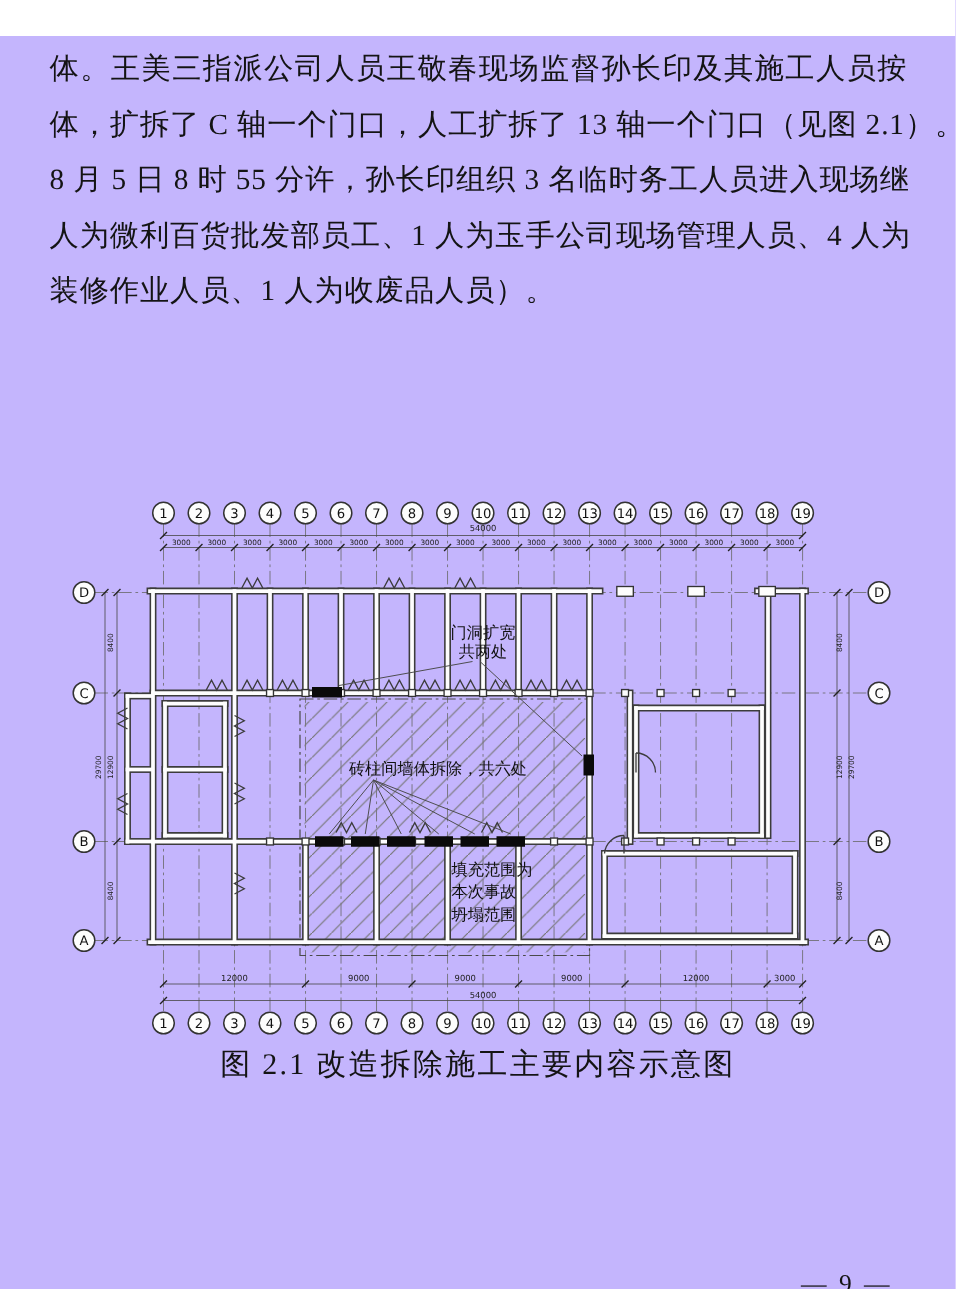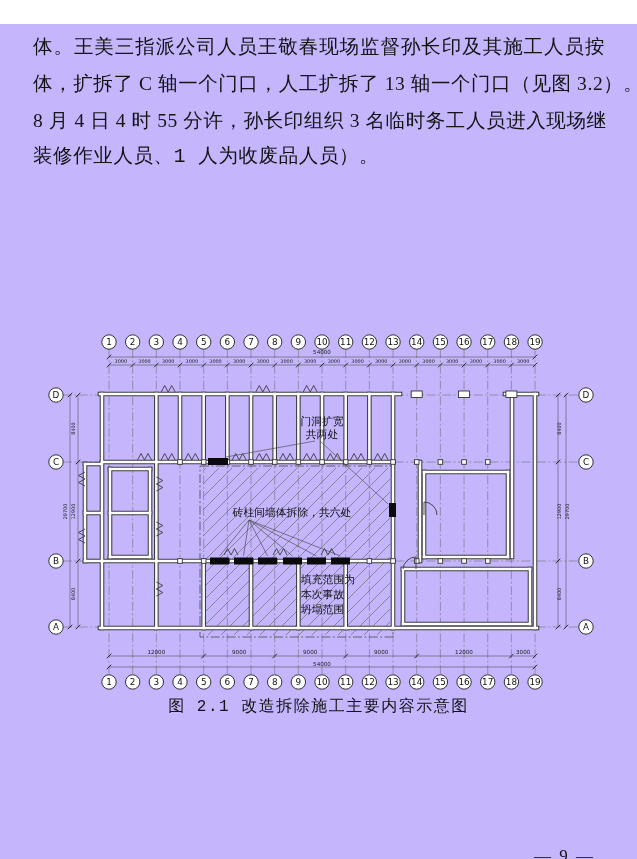--- a/index.html
+++ b/index.html
@@ -1,51 +1,52 @@
 <!DOCTYPE html>
 <html><head>
 <meta charset="utf-8">
 <style>
   html,body{margin:0;padding:0;}
   .page{position:relative;width:637px;height:859px;background:#c4b5fd;overflow:hidden;
         font-family:"Liberation Serif","DejaVu Serif",serif;color:#141414;margin-top:24px;}
   .body-text{position:absolute;left:33px;top:4px;width:572px;}
   .bline{font-size:19.5px;line-height:37px;height:37px;white-space:nowrap;
          text-align:justify;text-align-last:justify;letter-spacing:0.6px;}
-  .bline.last{text-align-last:left;font-family:Liberation Mono, monospace;}
+  .bline.last{text-align-last:left;}
   .plan-wrap{position:absolute;left:0;top:300px;width:637px;height:373px;}
   svg text{font-family:"DejaVu Sans","Liberation Sans",sans-serif;}
   .dash{stroke:#6a6a6a;stroke-width:.55;fill:none;stroke-dasharray:9 2.5 1.8 2.5;}
   .dashB{stroke:#4a4a4a;stroke-width:.8;fill:none;stroke-dasharray:9 2.5 1.8 2.5;}
   .dim{stroke:#4a4a4a;stroke-width:.55;fill:none;}
   .tick{stroke:#222;stroke-width:.9;}
   .wO{stroke:#3c3c3c;stroke-width:4.6;stroke-linecap:square;}
   .wI{stroke:#fdfdfd;stroke-width:2.5;stroke-linecap:square;}
   .thin{stroke:#3c3c3c;stroke-width:.9;fill:none;}
   .leader{stroke:#4a4a4a;stroke-width:.65;fill:none;}
   .blk{fill:#0a0a0a;}
   .colsq{fill:#fdfdfd;stroke:#333;stroke-width:.9;}
   circle.ax{fill:#fdfdfd;stroke:#333;stroke-width:1;}
   text.axn{font-size:8.8px;fill:#111;}
   text.dimt{font-size:4.9px;fill:#222;}
   text.dimb{font-size:5.6px;fill:#222;}
   text.ann{font-size:10.8px;fill:#111;font-family:"Liberation Serif","DejaVu Serif",serif;}
   .caption{position:absolute;left:0;top:672px;width:637px;text-align:center;
-           font-size:16px;letter-spacing:1.5px;font-family:Liberation Mono, monospace;}
+           font-size:20px;letter-spacing:1.5px;}
   .pageno{position:absolute;right:42px;top:822px;font-size:17px;letter-spacing:2px;}
 </style>
 </head>
 <body>
 
 <div class="page">
 
   <div class="body-text">
     <div class="bline">体。王美三指派公司人员王敬春现场监督孙长印及其施工人员按</div>
-    <div class="bline">体，扩拆了 C 轴一个门口，人工扩拆了 13 轴一个门口（见图 3.2）。</div>
-    <div class="bline">8 月 4 日 4 时 55 分许，孙长印组织 3 名临时务工人员进入现场继</div>
+    <div class="bline">体，扩拆了 C 轴一个门口，人工扩拆了 13 轴一个门口（见图 2.1）。</div>
+    <div class="bline">8 月 5 日 8 时 55 分许，孙长印组织 3 名临时务工人员进入现场继</div>
+    <div class="bline">人为微利百货批发部员工、1 人为玉手公司现场管理人员、4 人为</div>
     <div class="bline last">装修作业人员、1 人为收废品人员）。</div>
   </div>
 
   <div class="plan-wrap">
     <svg id="plan" width="637" height="373" viewBox="0 300 637 373">
         <g>
           <line x1="109" y1="325" x2="109" y2="651" class="dash"></line>
           <line x1="132.67000000000002" y1="325" x2="132.67000000000002" y2="651" class="dash"></line>
           <line x1="156.34" y1="325" x2="156.34" y2="651" class="dash"></line>
           <line x1="180.01" y1="325" x2="180.01" y2="651" class="dash"></line>

